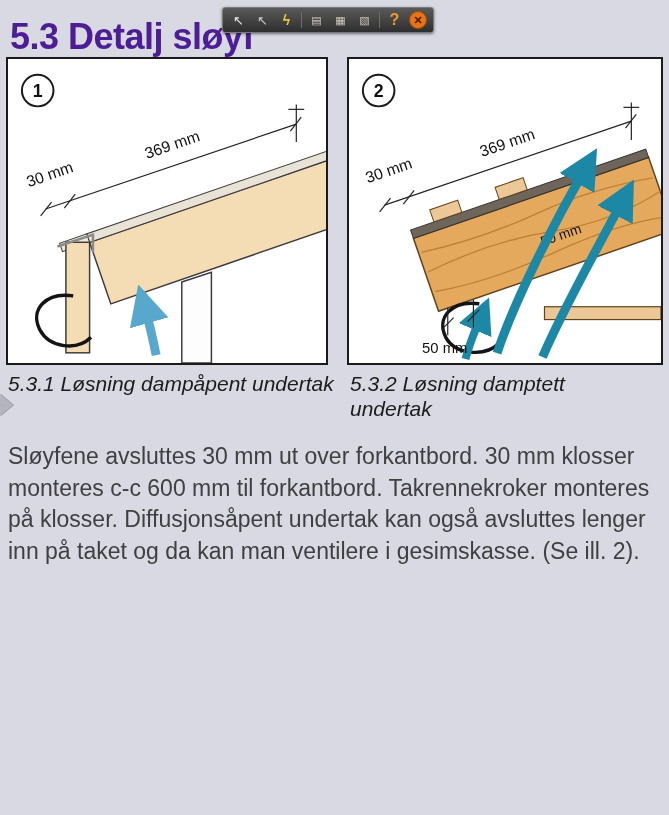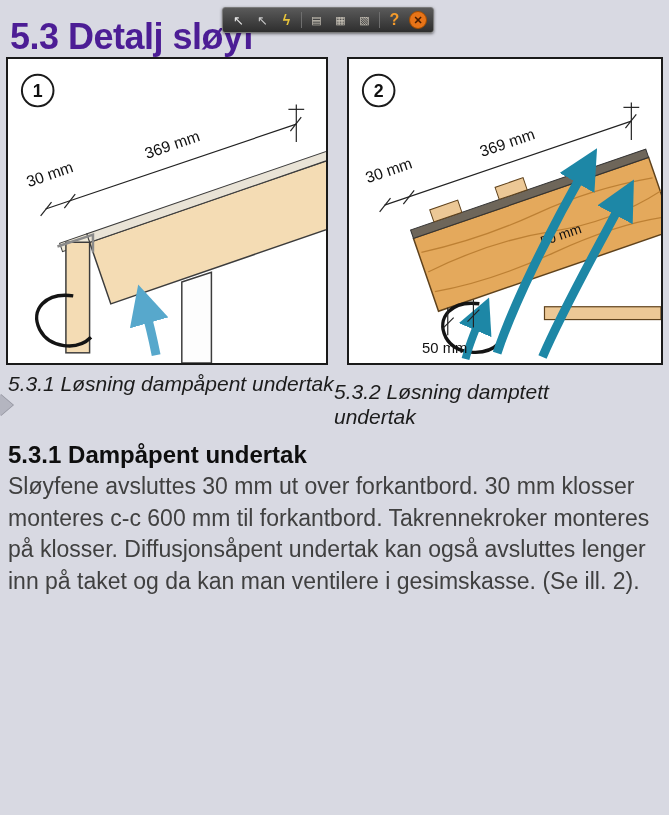--- a/index.html
+++ b/index.html
@@ -44,21 +44,21 @@
   }
   #fig1 { left:6px;  width:322px; height:308px; }
   #fig2 { left:347px; width:316px; height:308px; }
   .fig svg { width:100%; height:100%; display:block; }
 
   .caption {
     position:absolute; top:371px;
     font-style:italic; font-size:21px; color:#1c1c1c; line-height:1.2;
   }
   #cap1 { left:8px;  width:332px; }
-  #cap2 { left:334px; width:302px;margin-top:8px; }
+  #cap2 { left:350px; width:302px; }
 
   .content { position:absolute; left:8px; top:441px; width:657px; }
   .content h2 { font-size:24px; font-weight:bold; color:#0e0e0e; margin:8px 0 2px; }
   .content h2.first { margin-top:0; }
   .content p { font-size:23px; color:#404040; line-height:1.38; }
 
   .edge-handle {
     position:absolute; left:0; top:394px; width:0; height:0;
     border-top:11px solid transparent; border-bottom:11px solid transparent;
     border-left:13px solid #b4b5c0;
@@ -176,15 +176,14 @@
     <text x="42" y="118" text-anchor="middle" transform="rotate(-19 42 118)" font-size="16" fill="#111">30 mm</text>
   </svg>
 </div>
 
 <div class="caption" id="cap1">5.3.1 Løsning dampåpent undertak</div>
 <div class="caption" id="cap2">5.3.2 Løsning damptett undertak</div>
 
 <div class="edge-handle"></div>
 
 <div class="content">
-  <h2 class="first">5.3.1 Dampåpent undertak</h2>
   <p>Sløyfene avsluttes 30 mm ut over forkantbord. 30 mm klosser monteres c-c 600 mm til forkantbord. Takrennekroker monteres på klosser. Diffusjonsåpent undertak kan også avsluttes lenger inn på taket og da kan man ventilere i gesimskasse. (Se ill. 2).</p>
 </div>
 
 </body></html>

